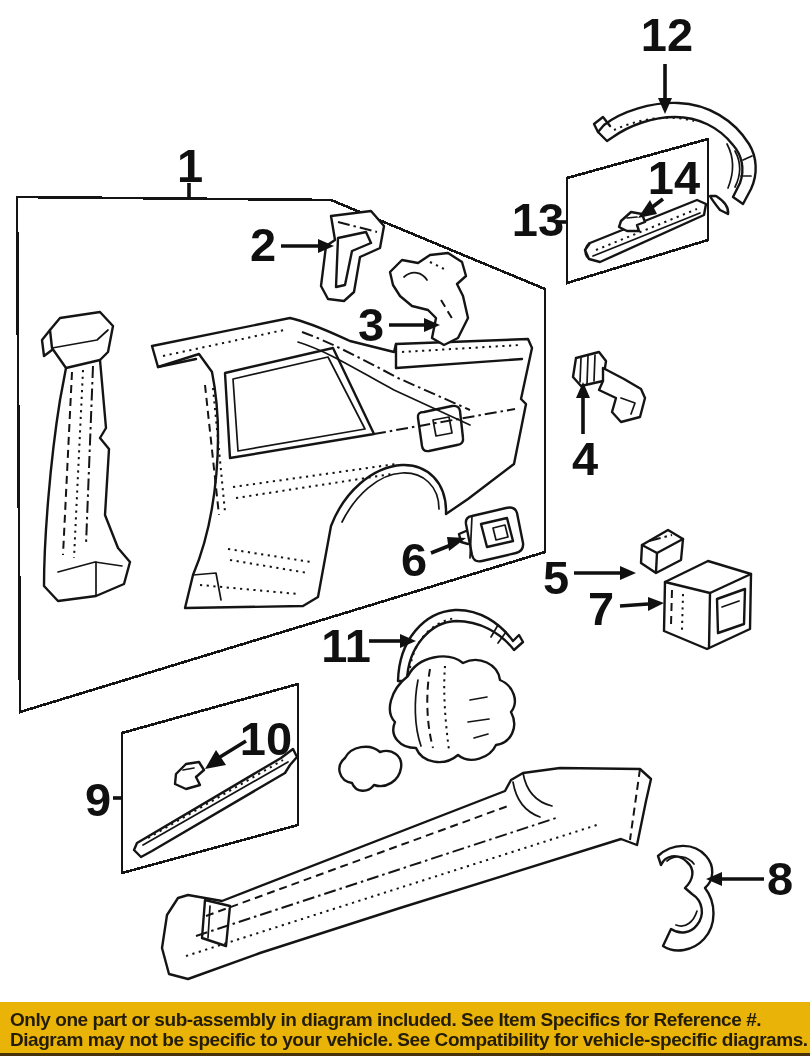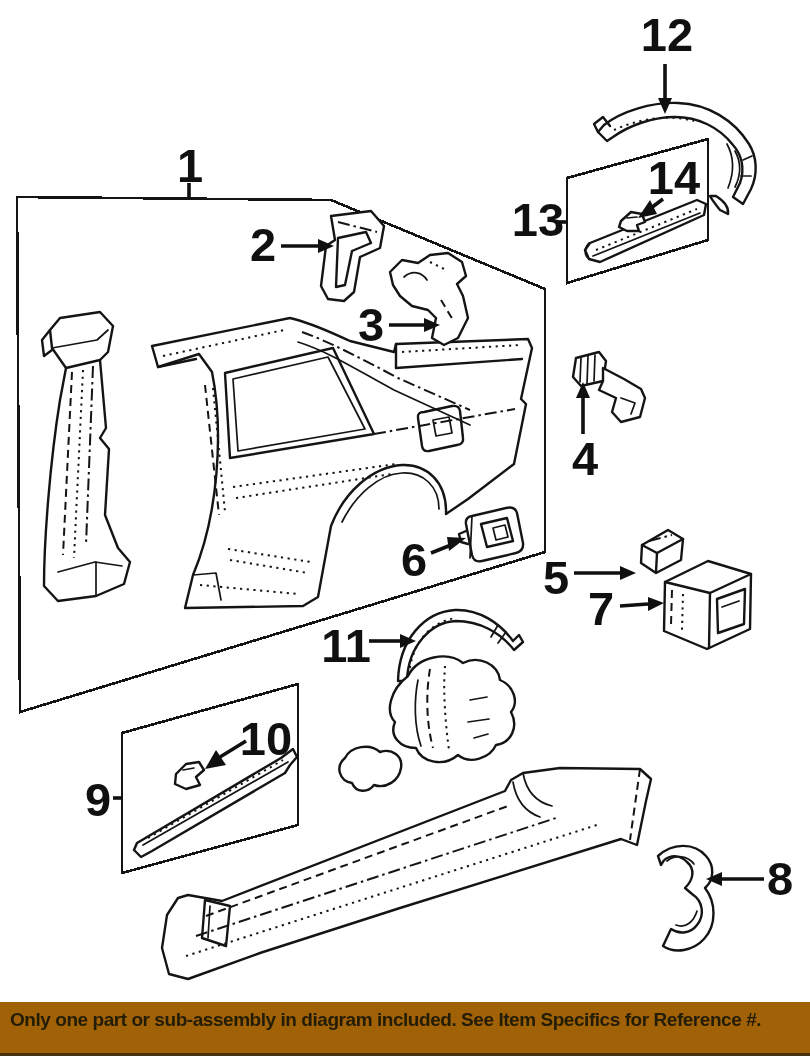--- a/index.html
+++ b/index.html
@@ -12,21 +12,21 @@
   .thin{fill:none;stroke:#141414;stroke-width:1.7;stroke-linecap:round;stroke-linejoin:round;}
   .dash{fill:none;stroke:#141414;stroke-width:2;stroke-dasharray:8 5;}
   .dot{fill:none;stroke:#141414;stroke-width:2;stroke-dasharray:2.2 4.5;}
   .dashdot{fill:none;stroke:#141414;stroke-width:2;stroke-dasharray:12 4 2.5 4;}
   .box{fill:none;stroke:#141414;stroke-width:2.6;}
   .num{font-family:"Liberation Sans",sans-serif;font-weight:bold;font-size:47px;fill:#101010;}
   .arrow{stroke:#101010;stroke-width:3.6;fill:none;}
   .head{fill:#101010;stroke:none;}
   
   .banner{position:absolute;left:0;top:1002px;width:810px;height:54px;box-sizing:border-box;
-          background:#a16207;border-bottom:3px solid #473209;
+          background:#eab308;border-bottom:3px solid #473209;
           color:#231C06;font-weight:bold;font-size:19px;line-height:20px;
           letter-spacing:-0.45px;padding:8px 0 0 10px;white-space:nowrap;}
 </style>
 </head>
 <body>
 
 <div class="stage">
 
 <svg class="diagram" viewBox="0 0 810 1002">
 
@@ -220,15 +220,16 @@
     <path class="thin" d="M 627,218 L 637,217"></path>
     <text class="num" x="674" y="194" text-anchor="middle">14</text>
     <path class="arrow" d="M 663,199 L 651,208"></path>
     <polygon class="head" points="650,200 638,218 657,214"></polygon>
   </g>
 
 </svg>
 
 <div class="banner">
   <div>Only one part or sub-assembly in diagram included. See Item Specifics for Reference #.</div>
+  <div>Diagram may not be specific to your vehicle. See Compatibility for vehicle-specific diagrams.</div>
 </div>
 
 </div>
 
 </body></html>

